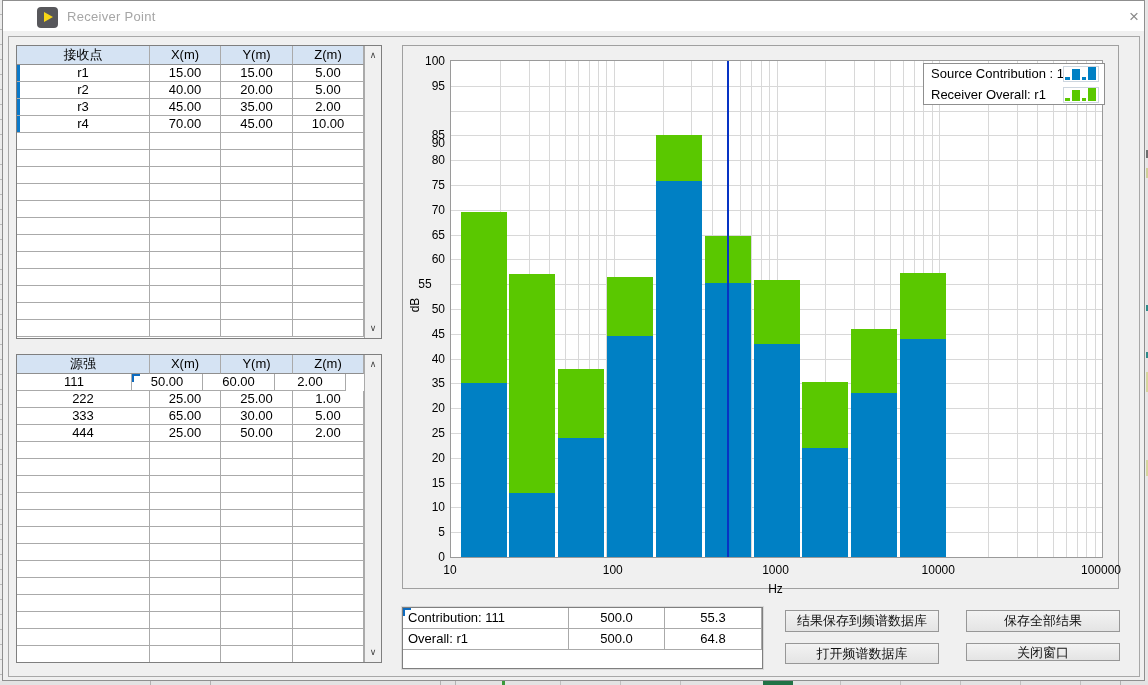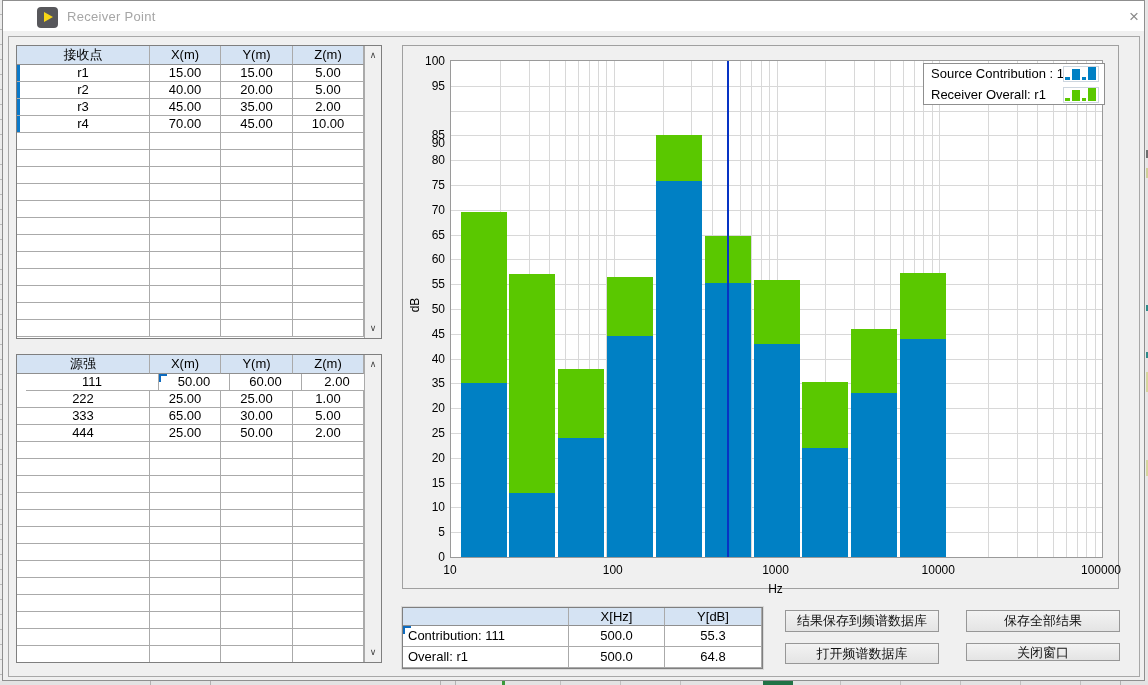--- a/index.html
+++ b/index.html
@@ -224,21 +224,21 @@
 
 <div class="ltable" style="left:16px;top:354px;width:366px;height:309px">
   <div class="t-body" id="src-grid">
       <div class="t-row t-head" style="height: 19px;">
         <div class="t-cell" style="width: 133px; line-height: 18px;">源强</div>
         <div class="t-cell" style="width: 71px; line-height: 18px;">X(m)</div>
         <div class="t-cell" style="width: 72px; line-height: 18px;">Y(m)</div>
         <div class="t-cell" style="width: 71px; line-height: 18px;">Z(m)</div>
       </div>
       <div class="t-row" style="height: 17px;">
-        <div class="t-cell" style="width: 133px; line-height: 16px; margin-left: 9px;">111</div>
+        <div class="t-cell" style="width: 115px; line-height: 16px;">111</div>
         <div class="t-cell sel-corner" style="width: 71px; line-height: 16px;">50.00</div>
         <div class="t-cell" style="width: 72px; line-height: 16px;">60.00</div>
         <div class="t-cell" style="width: 71px; line-height: 16px;">2.00</div>
       </div>
       <div class="t-row" style="height: 17px;">
         <div class="t-cell" style="width: 133px; line-height: 16px;">222</div>
         <div class="t-cell" style="width: 71px; line-height: 16px;">25.00</div>
         <div class="t-cell" style="width: 72px; line-height: 16px;">25.00</div>
         <div class="t-cell" style="width: 71px; line-height: 16px;">1.00</div>
       </div>
@@ -422,21 +422,21 @@
       <div class="ylab" style="top: 479.2px;">5</div>
       <div class="ylab" style="top: 454.4px;">10</div>
       <div class="ylab" style="top: 429.6px;">15</div>
       <div class="ylab" style="top: 404.8px;">20</div>
       <div class="ylab" style="top: 380px;">25</div>
       <div class="ylab" style="top: 355.2px;">20</div>
       <div class="ylab" style="top: 330.4px;">35</div>
       <div class="ylab" style="top: 305.6px;">40</div>
       <div class="ylab" style="top: 280.8px;">45</div>
       <div class="ylab" style="top: 256px;">50</div>
-      <div class="ylab" style="top: 231.2px;">55</div>
+      <div class="ylab" style="top: 231.2px; text-align: center;">55</div>
       <div class="ylab" style="top: 206.4px;">60</div>
       <div class="ylab" style="top: 181.6px;">65</div>
       <div class="ylab" style="top: 156.8px;">70</div>
       <div class="ylab" style="top: 132px;">75</div>
       <div class="ylab" style="top: 107.2px;">80</div>
       <div class="ylab" style="top: 82.4px;">85</div>
       <div class="ylab" style="top: 57.6px; margin-top: 32px;">90</div>
       <div class="ylab" style="top: 32.8px;">95</div>
       <div class="ylab" style="top: 8px;">100</div>
       <div class="xlab" style="left: 12px;">10</div>
@@ -468,25 +468,20 @@
           <rect x="18" y="10" width="4" height="3" fill="#5ac800"></rect>
           <rect x="24" y="0" width="8" height="13" fill="#5ac800"></rect>
         </svg>
       </span>
     </div>
   </div>
 </div>
 
 <div class="readout">
   <div class="t-body noscroll" id="readout-grid">
-      <div class="t-row t-head" style="height: 18px;">
-        <div class="t-cell" style="width: 166px; line-height: 17px;"></div>
-        <div class="t-cell" style="width: 96px; line-height: 17px;">X[Hz]</div>
-        <div class="t-cell" style="width: 97px; line-height: 17px;">Y[dB]</div>
-      </div>
       <div class="t-row" style="height: 21px;">
         <div class="t-cell al sel-corner" style="width: 166px; line-height: 20px;">Contribution: 111</div>
         <div class="t-cell" style="width: 96px; line-height: 20px;">500.0</div>
         <div class="t-cell" style="width: 97px; line-height: 20px;">55.3</div>
       </div>
       <div class="t-row" style="height: 21px;">
         <div class="t-cell al" style="width: 166px; line-height: 20px;">Overall: r1</div>
         <div class="t-cell" style="width: 96px; line-height: 20px;">500.0</div>
         <div class="t-cell" style="width: 97px; line-height: 20px;">64.8</div>
       </div>

